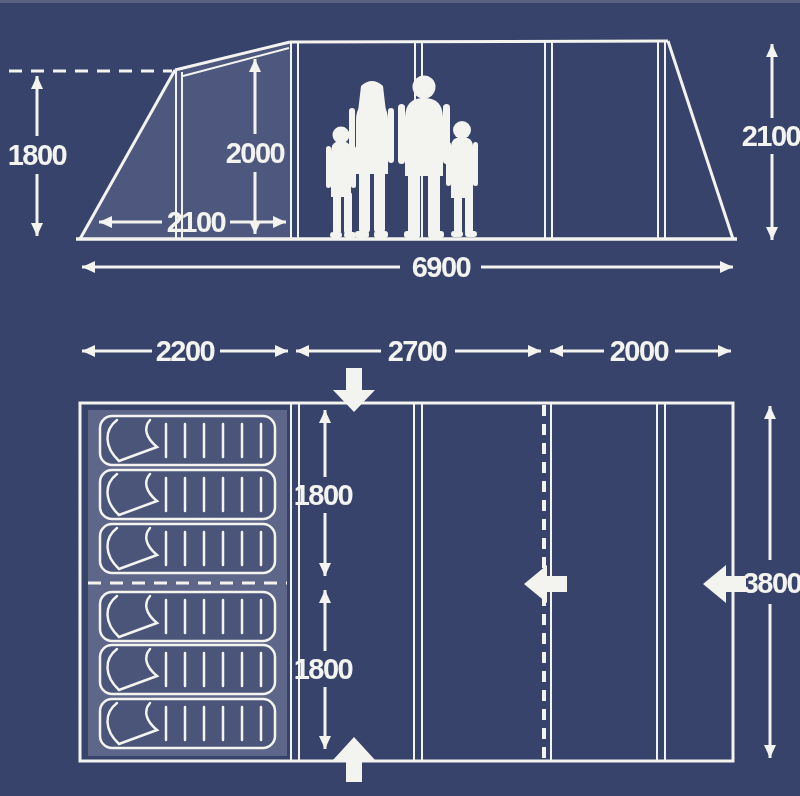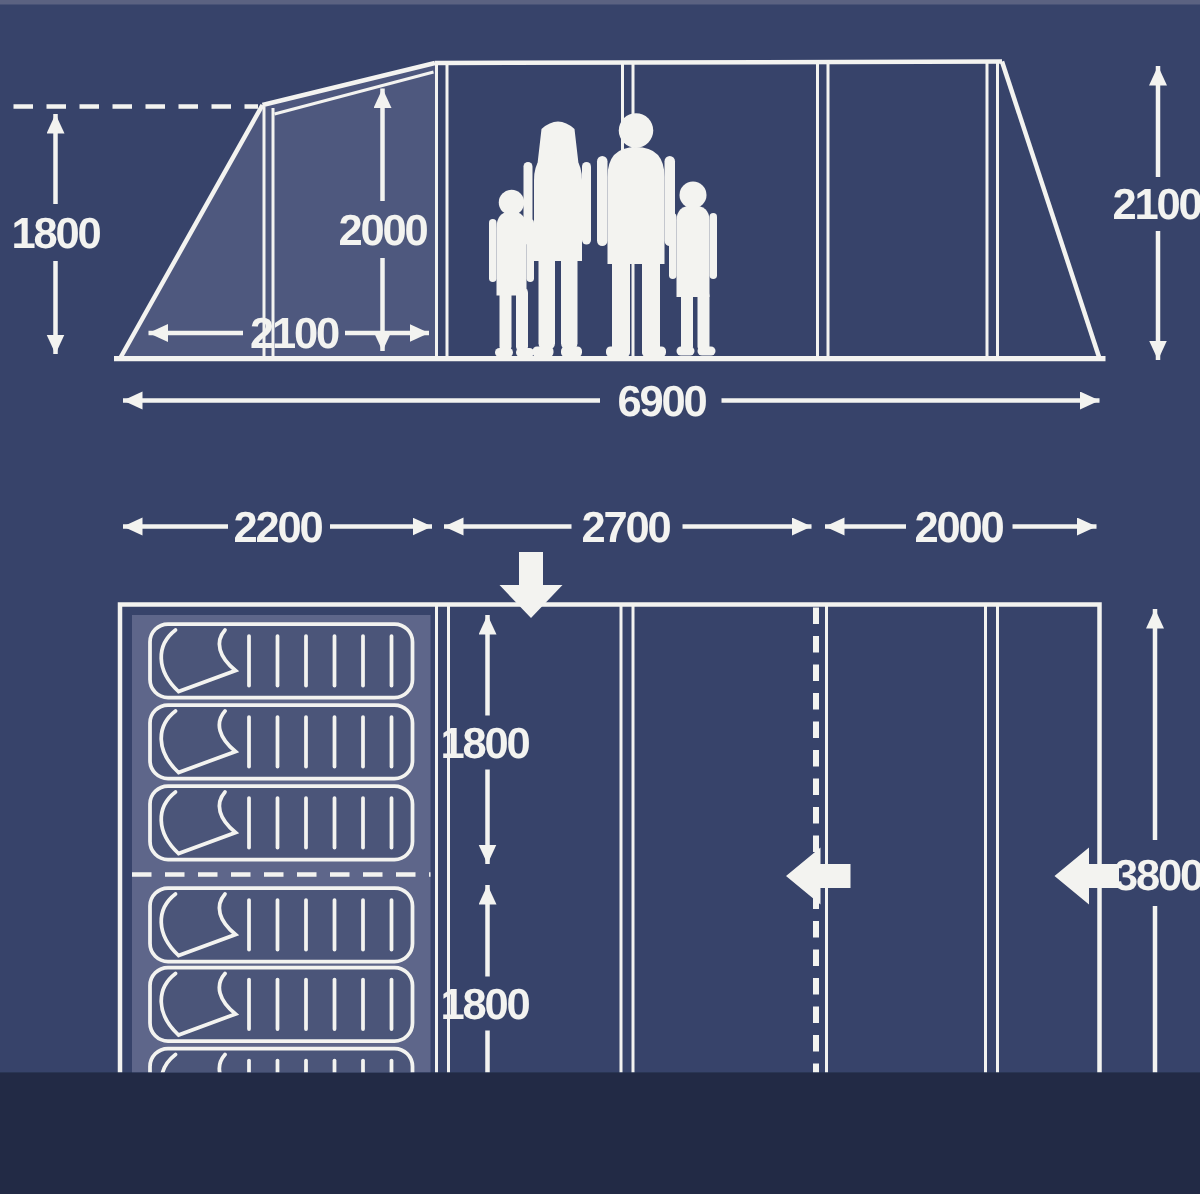--- a/index.html
+++ b/index.html
@@ -1,16 +1,16 @@
 <!DOCTYPE html>
 <html style="--background: #37436a; --top_edge: #5b6281; --line: #f3f3f0; --panel_shade: #4e587e; --bedroom_fill: #5e668a; --bag_fill: #4b5579;"><head>
 <meta charset="utf-8">
 <style>
   html,body{margin:0;padding:0;background:#222a45;}
-  .stage{position:relative;width:800px;height:715px;overflow:hidden;background:var(--background,#37436a);}
+  .stage{position:relative;width:800px;height:796px;overflow:hidden;background:var(--background,#37436a);}
   svg{display:block;}
   .ln{stroke:var(--line,#f3f3f0);stroke-width:3;fill:none;}
   .ln-thick{stroke-width:3.5;}
   .ln-thin{stroke-width:2;}
   .dashline{stroke:var(--line,#f3f3f0);stroke-width:3;fill:none;stroke-dasharray:13 9;}
   .doordash{stroke:var(--line,#f3f3f0);stroke-width:4;fill:none;stroke-dasharray:11 8;}
   .fillw{fill:var(--line,#f3f3f0);stroke:none;}
   .shade{fill:var(--panel_shade,#4e587e);stroke:none;}
   .bedroom{fill:var(--bedroom_fill,#5e668a);stroke:none;}
   .bagfill{fill:var(--bag_fill,#4b5579);stroke:var(--line,#f3f3f0);stroke-width:2.5;}

